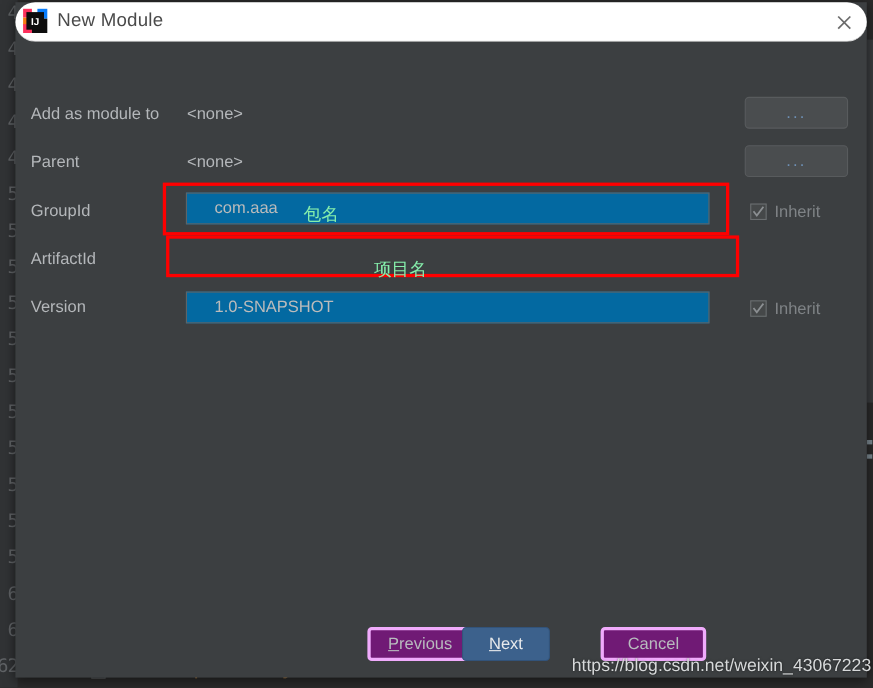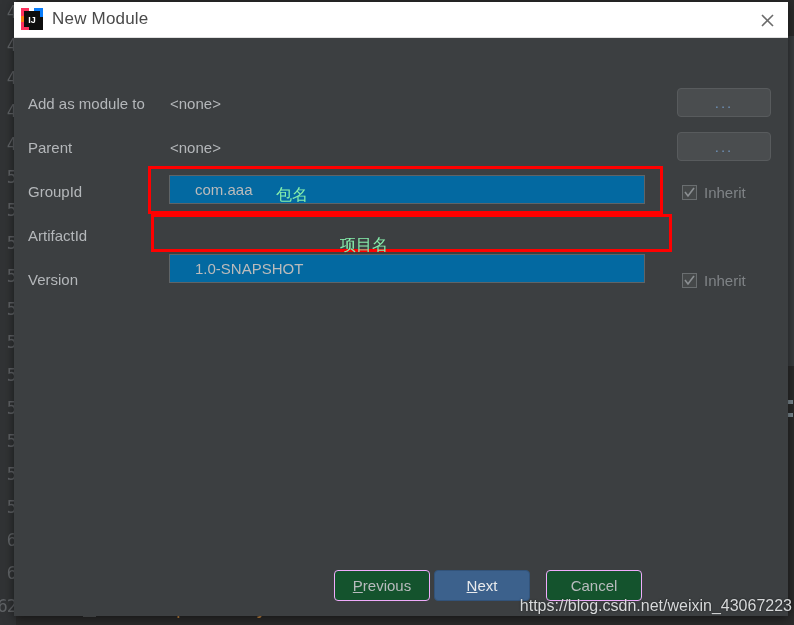--- a/index.html
+++ b/index.html
@@ -67,20 +67,21 @@
     background: #3c3f41;
     box-shadow: 0 2px 10px rgba(0,0,0,0.55);
   }
 
   
   #title-bar {
     position: relative;
     height: 36px;
     background: #ffffff;
     border-bottom: 1px solid #e0e0e0;
+    border-radius: 18px;
   }
   #app-icon {
     position: absolute; left: 6px; top: 5px;
     width: 24px; height: 24px;
   }
   #window-title {
     position: absolute; left: 38px; top: 7px;
     font-size: 17px;
     color: #4a4a4a;
     letter-spacing: 0.2px;
@@ -169,22 +170,22 @@
   
   #button-bar {
     position: absolute;
     left: 0; bottom: 0;
     width: 774px; height: 58px;
   }
   .dlg-button {
     position: absolute;
     top: 12px;
     height: 31px;
-    background: #14532d;
-    border: 1px solid #f0abfc;
+    background: #701a75;
+    border: 3px solid #f0abfc;
     border-radius: 4px;
     display: flex; align-items: center; justify-content: center;
     font-size: 15px;
     color: #b8bbbe;
     cursor: pointer;
   }
   .dlg-button.primary {
     background: #3c618c;
     border: 1px solid #32537a;
     color: #e8eaec;
@@ -273,21 +274,21 @@
         <svg width="11" height="11" viewBox="0 0 11 11">
           <polyline points="1,5 4,9 10,1" fill="none" stroke="#8b8f92" stroke-width="1.6"></polyline>
         </svg>
       </span>
       <span class="inherit-label">Inherit</span>
     </div>
 
     <div class="row-label" style="left:14px; top:189px;">ArtifactId</div>
 
     <div class="row-label" style="left:14px; top:233px;">Version</div>
-    <div class="text-field" style="left:155px; top:216px; width:476px; height:29px;">1.0-SNAPSHOT</div>
+    <div class="text-field" style="left:155px; top:227px; width:476px; height:29px;">1.0-SNAPSHOT</div>
     <div class="inherit-group" style="left:668px; top:234px;">
       <span class="checkbox">
         <svg width="11" height="11" viewBox="0 0 11 11">
           <polyline points="1,5 4,9 10,1" fill="none" stroke="#8b8f92" stroke-width="1.6"></polyline>
         </svg>
       </span>
       <span class="inherit-label">Inherit</span>
     </div>
 
     <div class="red-box" style="left:134px; top:128px; width:515px; height:48px;"></div>
@@ -295,21 +296,21 @@
 
     <div class="yellow-note" style="left:262px; top:147px;">包名</div>
     <div class="yellow-note" style="left:326px; top:197px;">项目名</div>
 
   </div>
 
   <div id="button-bar">
     <div class="dlg-button" style="left:320px; width:96px;">
       <span><u>P</u><span>revious</span></span>
     </div>
-    <div class="dlg-button primary" style="left:420px; width:96px;">
+    <div class="dlg-button primary" style="left:406px; width:80px;">
       <span><u>N</u><span>ext</span></span>
     </div>
     <div class="dlg-button" style="left:532px; width:96px;">Cancel</div>
   </div>
 
 </div>
 
 <div id="watermark">https://blog.csdn.net/weixin_43067223</div>
 
 </body></html>

